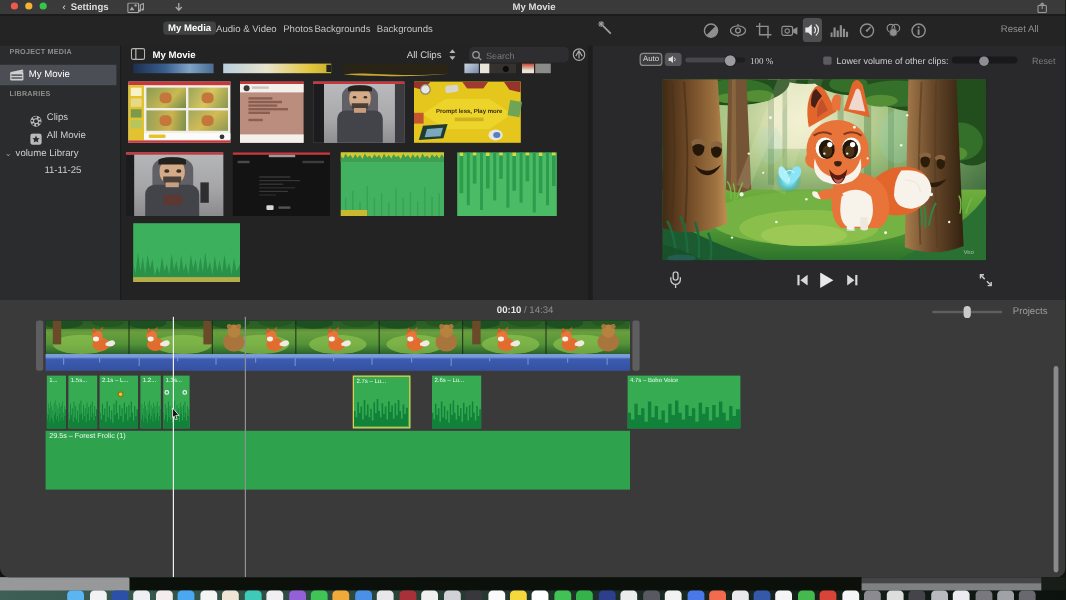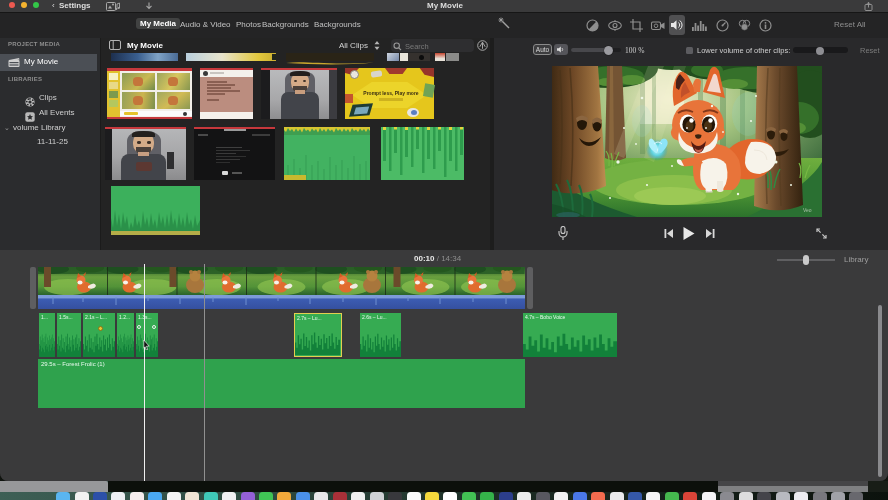--- a/index.html
+++ b/index.html
@@ -199,21 +199,21 @@
               <circle cx="2.8" cy="7.6" r="0.9"></circle>
               <circle cx="1.8" cy="4.6" r="0.9"></circle>
               <circle cx="3.4" cy="2.2" r="0.9"></circle>
             </g>
           </svg></div>
       <div class="abs" style="left:39px; top:55px; font-size:8px; color:#cfcfcf;">Clips</div>
       <div class="abs" style="left:25px; top:70px;"><svg width="10" height="10" viewBox="0 0 10 10">
             <rect x="0.3" y="0.3" width="9.4" height="9.4" rx="2" fill="#b9b9b9"></rect>
             <path d="M5 2 L5.9 3.9 L8 4.2 L6.5 5.6 L6.9 7.7 L5 6.7 L3.1 7.7 L3.5 5.6 L2 4.2 L4.1 3.9 Z" fill="#2b2c2e"></path>
           </svg></div>
-      <div class="abs" style="left:39px; top:70px; font-size:8px; color:#cfcfcf;">All Events</div>
+      <div class="abs" style="left:39px; top:70px; font-size:8px; color:#cfcfcf;">All Movie</div>
       <div class="abs" style="left:4px; top:86px; font-size:7px; color:#9a9a9a;">⌄</div>
       <div class="abs" style="left:13px; top:85px; font-size:8px; color:#cfcfcf;">volume Library</div>
       <div class="abs" style="left:37px; top:99px; font-size:8px; color:#cfcfcf;">11-11-25</div>
     </div>
     <div id="browser">
       <svg class="abs" style="left:8px; top:2px;" width="12" height="10" viewBox="0 0 12 10">
           <rect x="0.5" y="0.5" width="11" height="9" rx="1.5" fill="none" stroke="#b5b5b5"></rect>
           <line x1="4.2" y1="0.5" x2="4.2" y2="9.5" stroke="#b5b5b5"></line>
         </svg>
       <div class="abs" style="left:26px; top:3px; font-size:8px; font-weight:bold; color:#fff;">My Movie</div>
@@ -617,21 +617,21 @@
             <path d="M7 10 L10 10 L10 7"></path>
             <line x1="1.2" y1="1.2" x2="4.6" y2="4.6"></line>
             <line x1="6.4" y1="6.4" x2="9.8" y2="9.8"></line>
           </g>
         </svg>
     </div>
     <div id="timeline">
       <div class="abs" style="left:414px; top:3.5px; font-size:8px; font-weight:bold; color:#e8e8e8;">00:10 <span style="font-weight:normal; color:#8e8e8e;">/ 14:34</span></div>
       <div class="abs" style="left:777px; top:9px; width:58px; height:2px; background:#5f5f61;"></div>
       <div class="abs" style="left:803px; top:5px; width:6px; height:10px; background:#cacaca; border-radius:3px;"></div>
-      <div class="abs" style="left:844px; top:4.5px; font-size:8px; color:#9e9e9e;">Library</div>
+      <div class="abs" style="left:844px; top:4.5px; font-size:8px; color:#9e9e9e;">Projects</div>
 
       <div class="abs" style="left:30px; top:17px; width:6px; height:42px; background:#5e5e60; border-radius:2px;"></div>
       <div class="abs" style="left:527px; top:17px; width:6px; height:42px; background:#5e5e60; border-radius:2px;"></div>
 
       <div class="abs" style="left:38px; top:17px; width:487px; height:28px; overflow:hidden; background:#222;" id="strip"><svg width="487" height="28" viewBox="0 0 487 28">
             <defs>
               <linearGradient id="fg" x1="0" y1="0" x2="0" y2="1">
                 <stop offset="0%" stop-color="#27572a"></stop>
                 <stop offset="35%" stop-color="#699f3e"></stop>
                 <stop offset="70%" stop-color="#539338"></stop>

